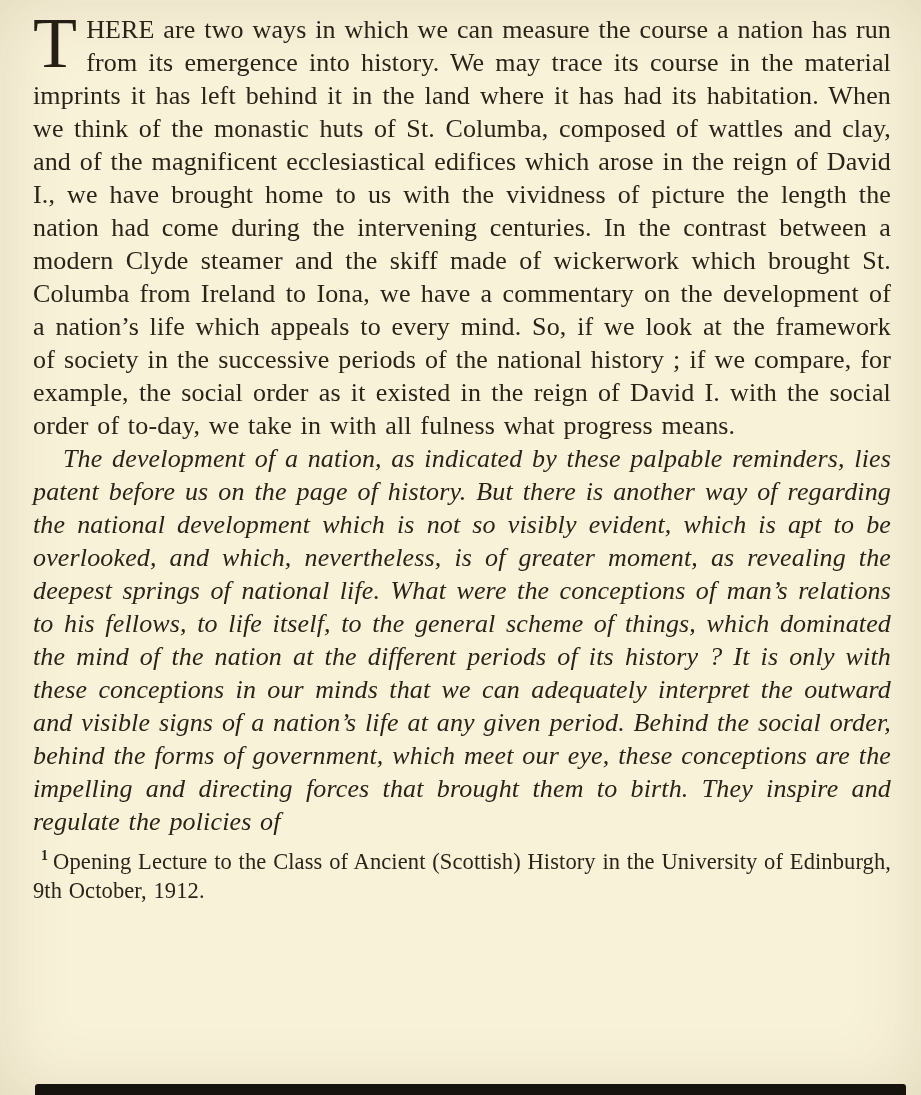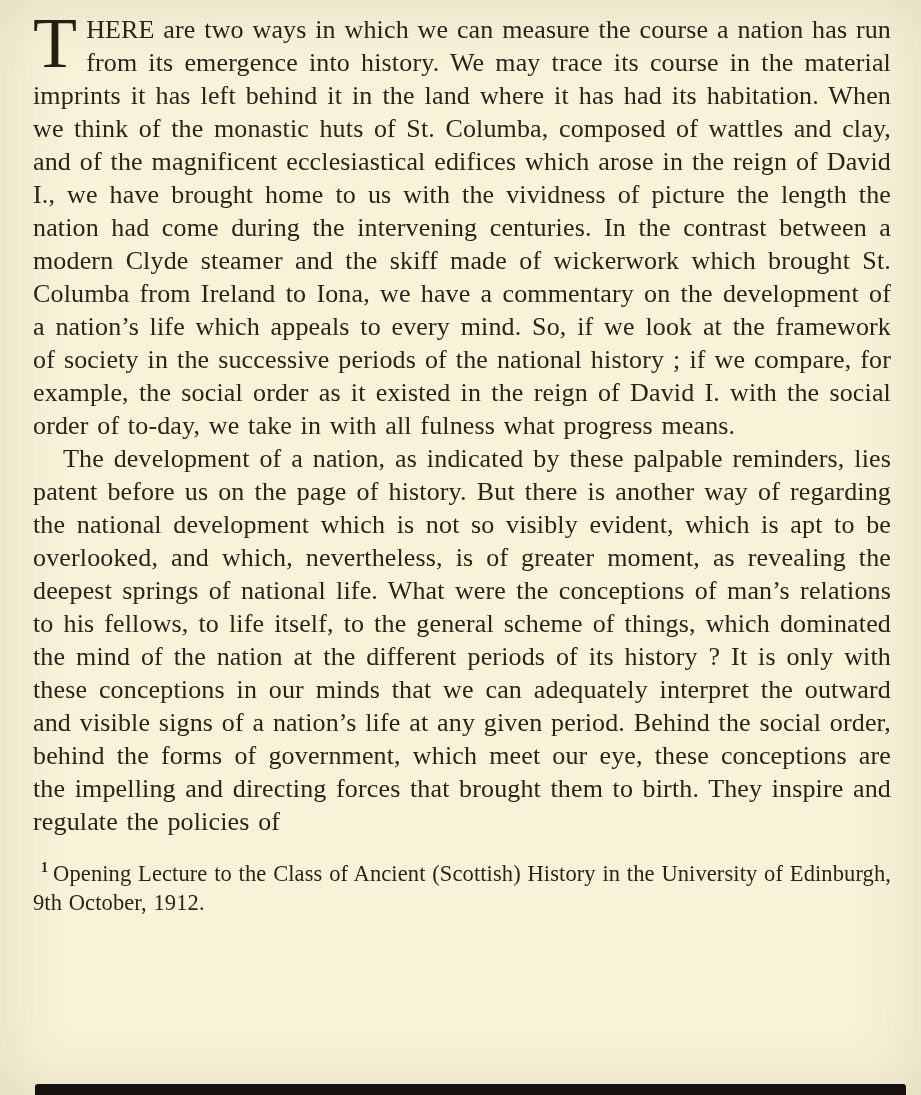--- a/index.html
+++ b/index.html
@@ -22,30 +22,31 @@
   .para {
     margin: 0;
     font-size: 26px;
     line-height: 33px;
     text-align: justify;
     letter-spacing: 0.15px;
     word-spacing: 2px;
   }
   .para.indent {
     text-indent: 30px;
+    font-style: italic;
   }
   .dropcap {
     float: left;
     font-size: 72px;
     line-height: 54px;
     padding: 3px 9px 0 0;
     color: #241e13;
   }
   .footnote {
-    margin-top: 15px;
+    margin-top: 3px;
     font-size: 22.5px;
     line-height: 29px;
     text-align: justify;
     text-indent: 8px;
     letter-spacing: 0.1px;
     word-spacing: 1px;
   }
   .footnote sup {
     font-size: 14px;
     margin-right: 5px;

